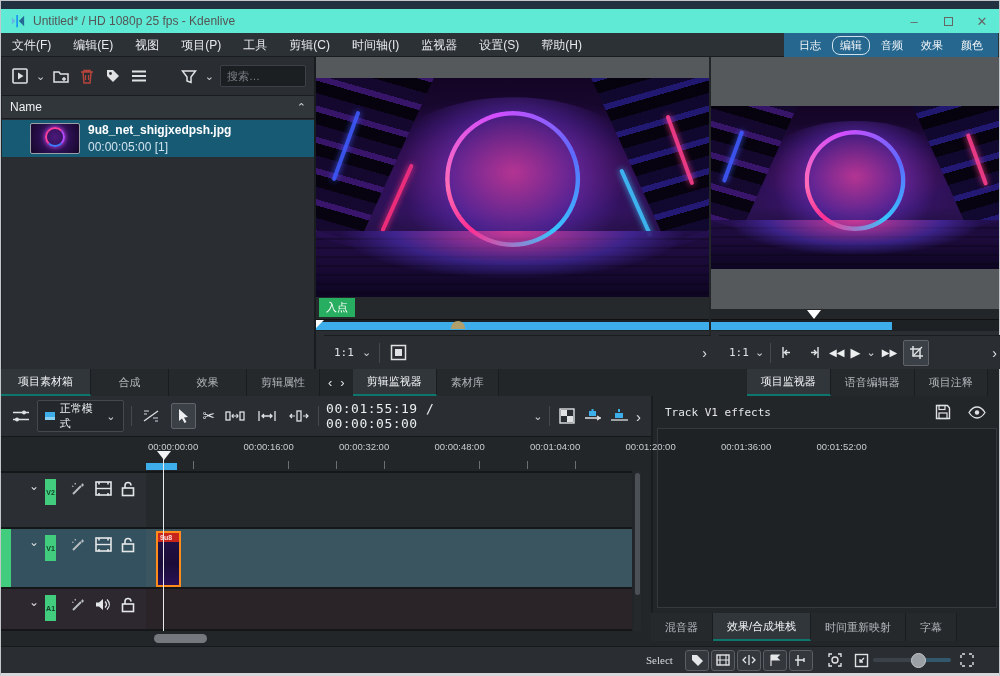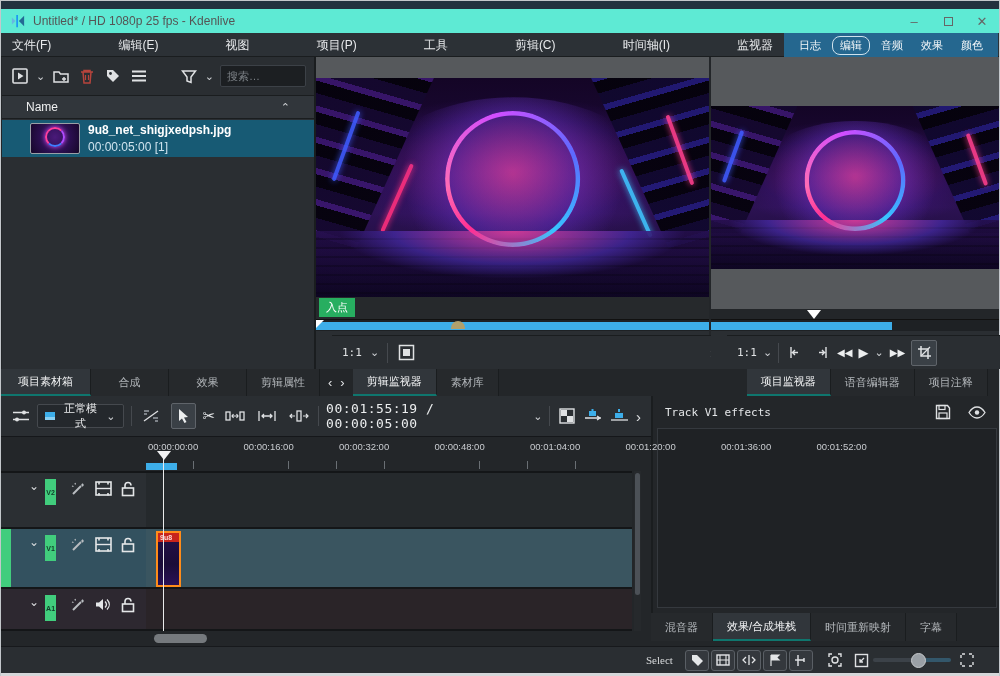--- a/index.html
+++ b/index.html
@@ -10,34 +10,34 @@
 
   
   .topstrip { left:0; top:0; width:998px; height:8px; background:#22313f; }
   .titlebar { left:0; top:8px; width:998px; height:24px; background:#5eead4; color:#444; display:flex; align-items:center; }
   .app-icon { width:14px; height:14px; margin:0 8px 0 10px; }
   .win-title { font-size:12px; color:#555; }
   .win-btns { margin-left:auto; display:flex; }
   .win-btn { width:34px; height:24px; display:flex; align-items:center; justify-content:center; color:#666; font-size:13px; }
   .max-glyph { width:9px; height:9px; border:1px solid #666; }
 
-  .menubar { left:0; top:32px; width:998px; height:24px; background:#2c3136; display:flex; align-items:center; border-bottom:1px solid #1a1d1f;justify-content:space-between; }
+  .menubar { left:0; top:32px; width:998px; height:24px; background:#2c3136; display:flex; align-items:center; border-bottom:1px solid #1a1d1f; }
   .menu-item { padding:0 11px; line-height:24px; font-size:12px; color:#e8eaec; }
   .layoutbar { right:1px; top:32px; height:24px; background:#25678f; display:flex; align-items:center; padding:0 8px; gap:4px; }
   .layout-item { font-size:11px; color:#f2f6f8; padding:1px 7px; }
   .layout-item.active { border:1px solid #cfe2ec; border-radius:8px; }
 
   
   .binpanel { left:1px; top:56px; width:314px; height:312px; background:#2a2e32; border-right:2px solid #1a1d1f; }
   .bintoolbar { position:absolute; left:0; top:4px; width:100%; height:30px; display:flex; align-items:center; gap:6px; padding:0 8px; }
   .tbicon { width:20px; height:20px; display:flex; align-items:center; justify-content:center; }
   .chev { font-size:11px; color:#cfd2d5; }
   .search-box { width:86px; height:22px; background:#1c1f22; border:1px solid #3c4147; border-radius:2px; color:#d5d8da; font-size:11px; padding:0 6px; }
   .search-box::placeholder { color:#7d8287; }
-  .nameheader { position:absolute; left:0; top:38px; width:100%; height:24px; background:#31363b; border-top:1px solid #1a1d1f; border-bottom:1px solid #1a1d1f; display:flex; align-items:center; padding:0 24px; }
+  .nameheader { position:absolute; left:0; top:38px; width:100%; height:24px; background:#31363b; border-top:1px solid #1a1d1f; border-bottom:1px solid #1a1d1f; display:flex; align-items:center; padding:0 8px; }
   .binlist-item { position:absolute; left:0; top:63px; width:100%; height:37px; background:#175a74; display:flex; align-items:center; }
   .bin-thumb { width:50px; height:31px; margin-left:28px; border:1px solid #9aa0a6; border-radius:2px; position:relative; overflow:hidden; background:radial-gradient(circle at 50% 45%, #4a1a7a 0%, #2a0f4e 55%, #160728 100%); }
   .bin-thumb::after { content:""; position:absolute; left:50%; top:46%; width:16px; height:16px; transform:translate(-50%,-50%); border-radius:50%; border:2px solid #ff3f9e; border-bottom-color:#3f7dff; border-right-color:#b14cff; box-shadow:0 0 5px #d84cff; }
   .bin-meta { margin-left:8px; line-height:1.35; }
   .bin-name { font-weight:bold; font-size:12px; color:#fff; }
   .bin-dur { font-size:12px; color:#cfe3ee; }
 
   
   .clipmon { left:315px; top:56px; width:393px; height:312px; background:#2a2e32; }
   .projmon { left:710px; top:56px; width:288px; height:312px; background:#2a2e32; }
@@ -65,36 +65,36 @@
   .s1 { left:7%;  top:14%; background:#3f5bff; transform:rotate(20deg); box-shadow:0 0 6px #3f5bff; }
   .s2 { left:20%; top:38%; background:#ff2f7e; transform:rotate(24deg); box-shadow:0 0 6px #ff2f7e; }
   .s3 { right:7%; top:16%; background:#ff3f8e; transform:rotate(-20deg); box-shadow:0 0 6px #ff3f8e; }
   .s4 { right:18%; top:40%; background:#3fc4ff; transform:rotate(-24deg); box-shadow:0 0 6px #3fc4ff; }
 
   .in-badge { position:absolute; left:3px; top:1px; background:#27ae60; color:#fff; font-size:11px; padding:2px 7px; }
   .seekbar { position:absolute; width:100%; height:12px; background:#1e2124; border-top:1px solid #111; }
   .seek-fill { position:absolute; left:0; top:2px; height:8px; background:#3daee9; }
   .seek-corner { position:absolute; left:0; top:0; width:0; height:0; border-left:8px solid #fff; border-bottom:8px solid transparent; }
   .seek-bump { position:absolute; top:1px; width:14px; height:8px; border-radius:7px 7px 0 0; background:#b1a06b; }
-  .mon-controls { position:absolute; left:16px; bottom:0; width:100%; height:34px; background:#2a2e32; border-top:1px solid #1a1d1f; display:flex; align-items:center; padding:0 10px; gap:8px; }
+  .mon-controls { position:absolute; left:8px; bottom:0; width:100%; height:34px; background:#2a2e32; border-top:1px solid #1a1d1f; display:flex; align-items:center; padding:0 10px; gap:8px; }
   .zoomlabel { font-size:11px; color:#dfe1e3; font-family:"DejaVu Sans Mono",monospace; }
   .vsep { width:1px; height:20px; background:#45494e; }
   .mon-more { margin-left:auto; font-size:14px; color:#dfe1e3; }
   .tri-down { position:absolute; width:0; height:0; border-left:7px solid transparent; border-right:7px solid transparent; border-top:9px solid #fff; }
 
   
   .tabrow { left:0; top:368px; width:998px; height:27px; background:#232629; display:flex; align-items:stretch; }
   .tab { padding:0 14px; display:flex; align-items:center; font-size:11px; color:#b4b8bc; border-right:1px solid #1a1d1f; background:#26292c; }
   .tab.active { background:#31363b; color:#f4f5f6; border-bottom:2px solid #0f766e; }
   .tab-arrows { display:flex; align-items:center; gap:8px; padding:0 8px; color:#dfe1e3; font-size:13px; }
   .tabgap { background:#232629; border:none; }
 
   
   .tltoolbar { left:0; top:395px; width:650px; height:41px; background:#2a2e32; border-bottom:1px solid #15171a; display:flex; align-items:center; padding:0 10px; gap:7px; }
-  .mode-dd { height:24px; background:#24282c; border:1px solid #45494e; border-radius:2px; display:flex; align-items:center; gap:5px; padding:7px 7px; font-size:11px;text-align:center; }
+  .mode-dd { height:24px; background:#24282c; border:1px solid #45494e; border-radius:2px; display:flex; align-items:center; gap:5px; padding:15px 7px; font-size:11px; }
   .mode-swatch { width:10px; height:8px; background:#3daee9; border-bottom:3px solid #8ad0f2; }
   .toolbtn { width:26px; height:26px; display:flex; align-items:center; justify-content:center; border-radius:2px; }
   .toolbtn.active { background:#3a4046; border:1px solid #5f646a; }
   .timecode { font-family:"DejaVu Sans Mono",monospace; font-size:13px; color:#eceeef; letter-spacing:.5px; }
   .tl-more { margin-left:auto; font-size:15px; color:#dfe1e3; }
 
   
   .fxpanel { left:650px; top:395px; width:348px; height:217px; background:#232629; border-left:2px solid #1a1d1f; }
   .fxheader { position:absolute; left:0; top:0; width:100%; height:32px; display:flex; align-items:center; padding:0 12px; gap:14px; }
   .fxtitle { font-family:"DejaVu Sans Mono",monospace; font-size:11px; color:#e4e6e8; margin-right:auto; }

